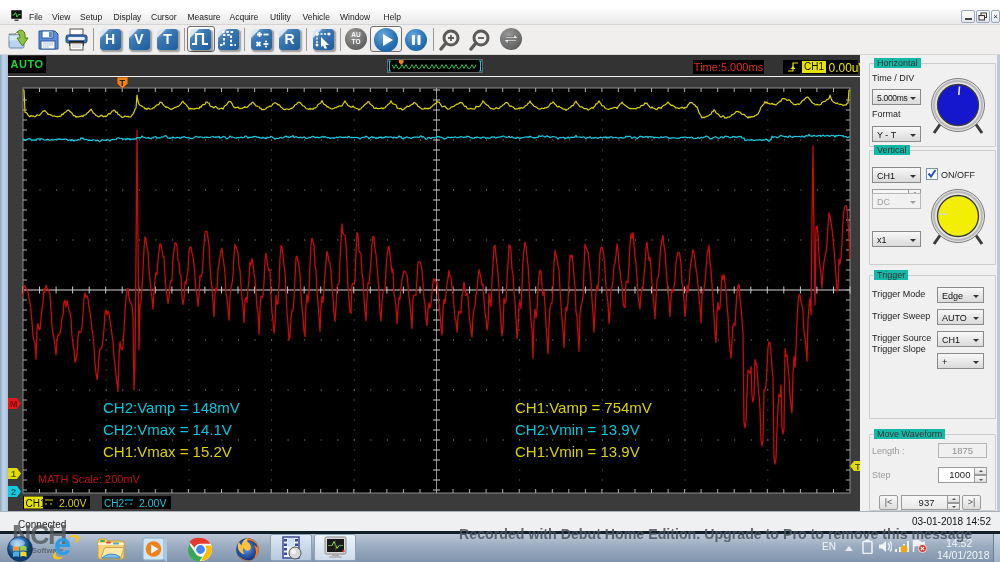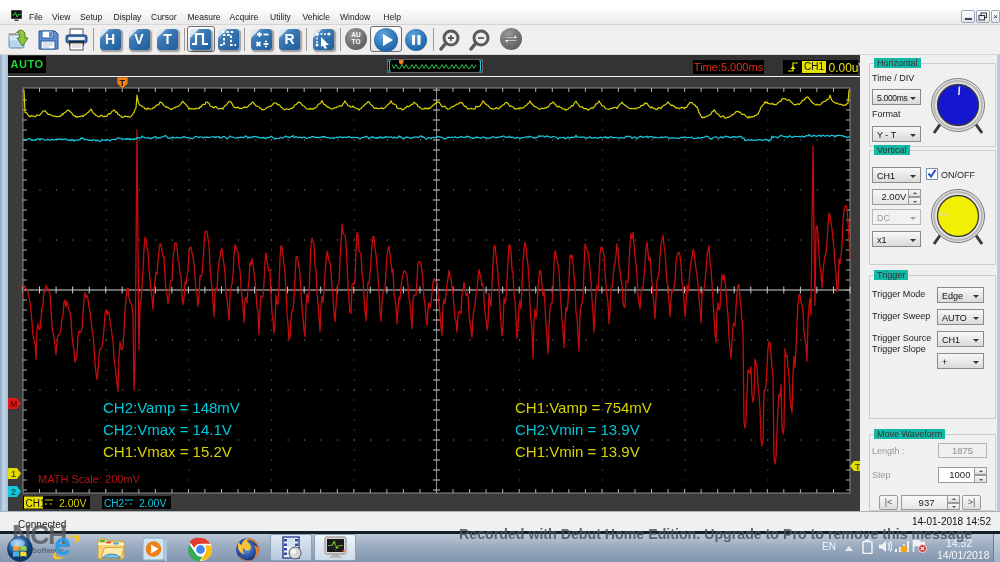--- a/index.html
+++ b/index.html
@@ -242,21 +242,21 @@
 <svg class="abs" style="left:66px;top:113px" width="13" height="13">
         <rect x="0.5" y="0.5" width="11" height="11" fill="#fff" stroke="#7a93ad"></rect>
         <path d="M2.5 5.5 L5 8.5 L9.5 2" stroke="#2b52c8" stroke-width="2" fill="none"></path>
       </svg>
 <div class="lbl" style="left:81px;top:115px">ON/OFF</div>
 <div class="field" style="left:12px;top:134px;width:49px;height:16px;line-height:14px;background:linear-gradient(#f8f8f8,#e4e4e4)">2.00V&nbsp;&nbsp;</div>
 <div class="spinner" style="left:48px;top:134px;height:16px">
         <div class="up"></div>
         <div class="dn"></div>
       </div>
-<div class="combo dis" style="left:12px;top:154px">DC</div>
+<div class="combo dis" style="left:12px;top:138px">DC</div>
 <div class="combo" style="left:12px;top:176px">x1</div>
 <div class="grp" style="top:220px;height:144px"></div>
       <div class="glabel" style="top:215px">Trigger</div>
 <div class="lbl" style="left:12px;top:234px">Trigger Mode</div>
 <div class="combo" style="left:77px;top:232px;width:47px">Edge</div>
 <div class="lbl" style="left:12px;top:256px">Trigger Sweep</div>
 <div class="combo" style="left:77px;top:254px;width:47px">AUTO</div>
 <div class="lbl" style="left:12px;top:278px">Trigger Source</div>
 <div class="combo" style="left:77px;top:276px;width:47px">CH1</div>
 <div class="lbl" style="left:12px;top:289px">Trigger Slope</div>
@@ -293,21 +293,21 @@
       <line x1="46" y1="46" x2="53" y2="56" stroke="#3a3a3a" stroke-width="3"></line>
       <circle cx="29" cy="28" r="26.5" fill="#e4e4e4" stroke="#7a7a7a" stroke-width="1"></circle>
       <circle cx="29" cy="28" r="24" fill="none" stroke="#b8b8b8" stroke-width="2"></circle>
       <circle cx="29" cy="28" r="20.5" fill="#f2ee04" stroke="#3a3a3a" stroke-width="1.3"></circle>
       <line x1="10" y1="26" x2="18" y2="26.5" stroke="#d8d8c8" stroke-width="1.6"></line>
     </svg>
 <div class="abs" style="left:0px;top:0px;width:0;height:0"></div>
 </div>
 <div id="statusbar" class="abs">
     <div class="abs" style="left:18px;top:7px">Connected</div>
-    <div class="abs" style="left:912px;top:4px;color:#111">14-01-2018  14:52</div>
+    <div class="abs" style="left:912px;top:4px;color:#111">03-01-2018  14:52</div>
   </div>
 <div id="taskline" class="abs"></div>
 <div id="taskbar" class="abs"></div>
 <div class="wm" style="left:12px;top:520px;font-size:27px;letter-spacing:-1.5px;color:rgba(82,86,90,0.78)">NCH</div>
 <div class="wm" style="left:32px;top:546px;font-size:7.5px;color:rgba(82,86,90,0.78)">Software</div>
 <svg class="abs" style="left:7px;top:536px" width="27" height="26">
     <defs>
       <radialGradient id="orb" cx="40%" cy="30%">
         <stop offset="0%" stop-color="#8ecdf2"></stop>
         <stop offset="55%" stop-color="#2e74ba"></stop>

